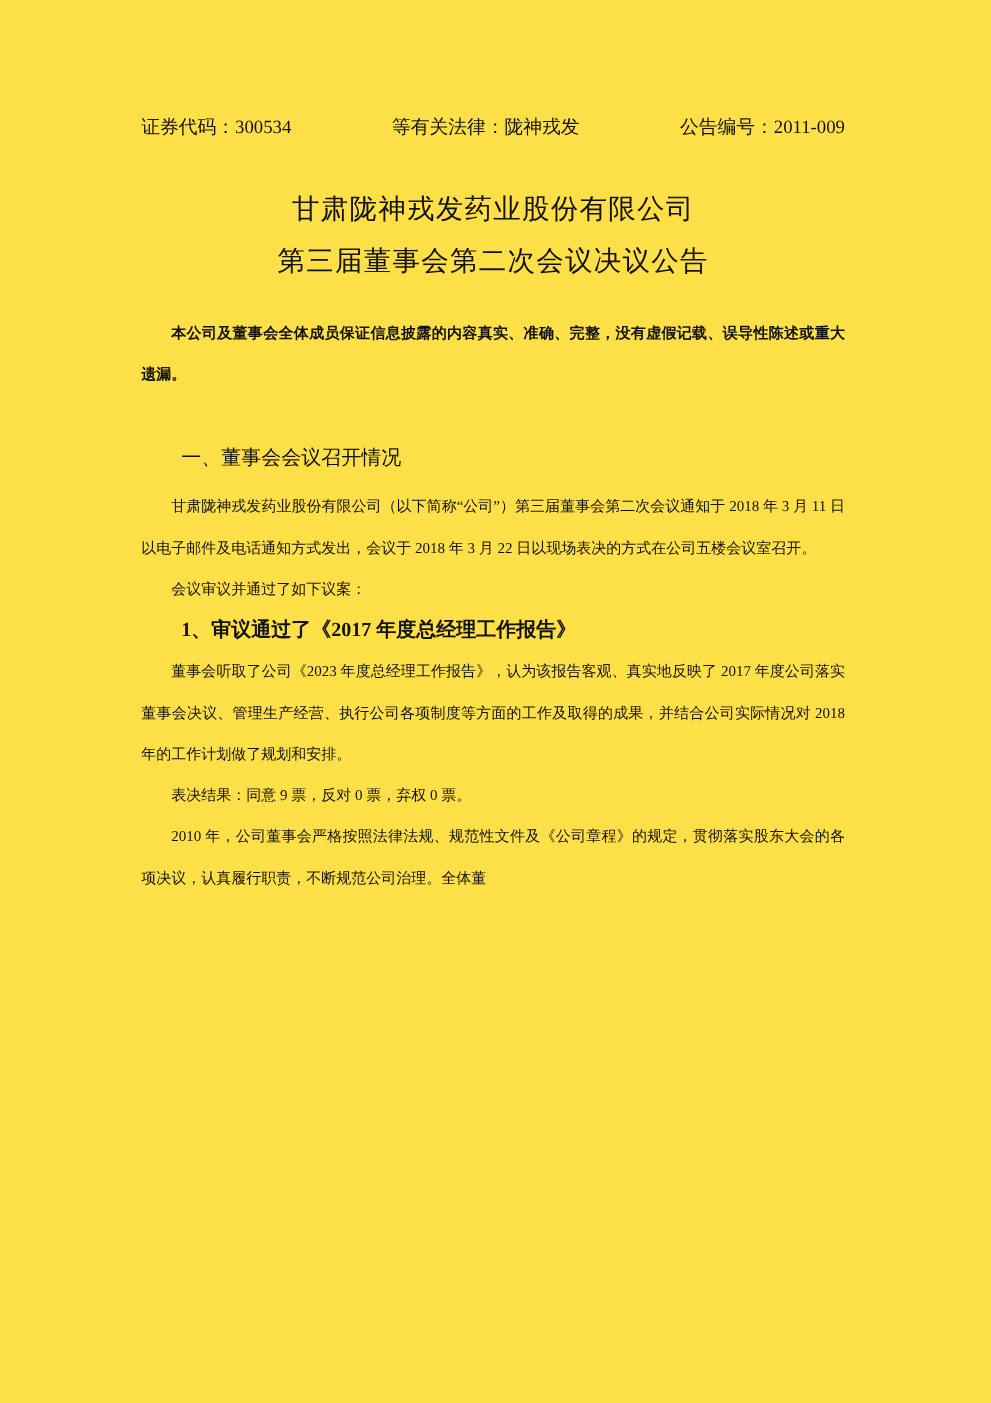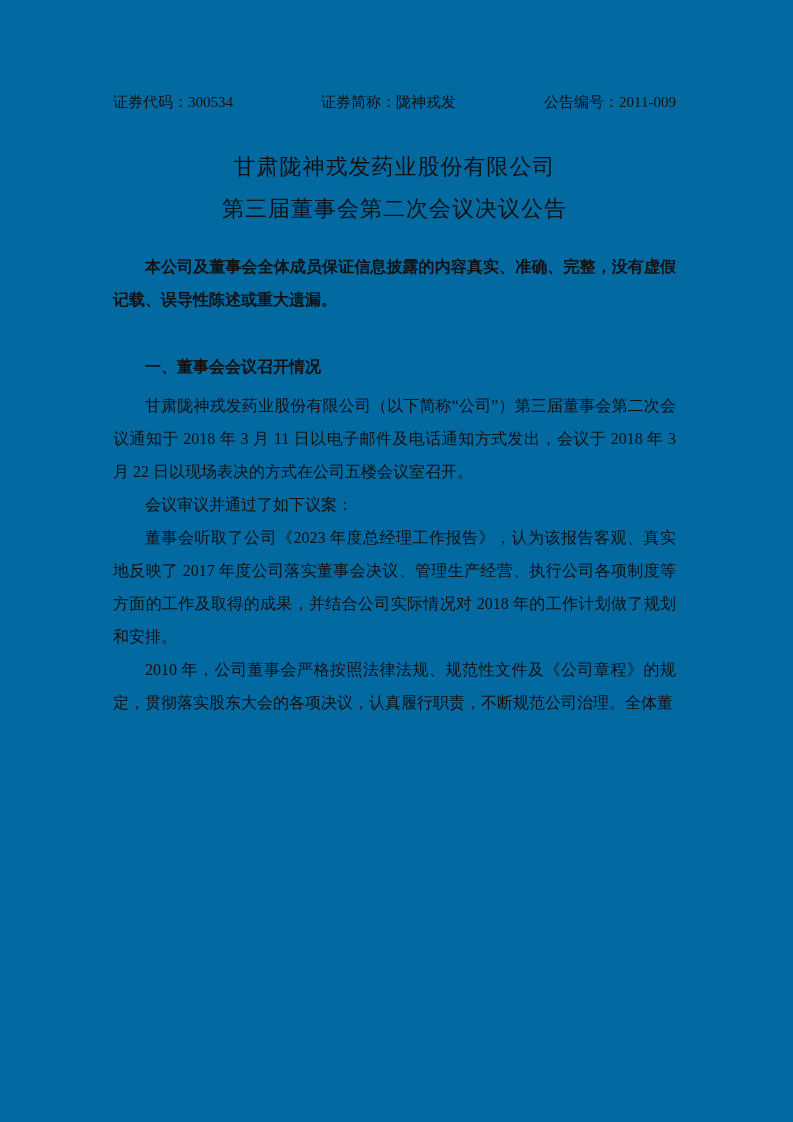--- a/index.html
+++ b/index.html
@@ -12,85 +12,87 @@
     height: 1122px;
     overflow: hidden;
     color: #121212;
     font-family: "Liberation Serif", "DejaVu Serif", serif;
   }
   .page {
     box-sizing: border-box;
     width: 793px;
     height: 1122px;
     padding: 92px 117px 0 113px;
-    background: #0369a1;
+    background: #fde047;
   }
   .doc-header {
     display: flex;
     justify-content: space-between;
     align-items: baseline;
     font-size: 15px;
     line-height: 20px;
     white-space: nowrap;
   }
   .doc-title {
     text-align: center;
     font-weight: normal;
     font-size: 22px;
     line-height: 42px;
     margin-top: 34px;
     letter-spacing: 1px;
   }
   .para {
     margin: 0;
-    font-size: 16px;
+    font-size: 12px;
     line-height: 33px;
     text-align: justify;
     text-indent: 2em;
   }
   .notice {
     font-weight: bold;
     margin-top: 20px;
     margin-bottom: 34px;
   }
   .section-heading {
     margin: 14px 0 6px 0;
     font-size: 16px;
     line-height: 33px;
-    font-weight: bold;
+    font-weight: normal;
     text-indent: 2em;
   }
   .item-heading {
     margin: 0;
     font-size: 16px;
     line-height: 33px;
     font-weight: bold;
     text-indent: 2em;
   }
 </style>
 </head>
 <body>
 
 <div class="page">
 
   <header class="doc-header">
     <span class="hdr-item">证券代码：300534</span>
-    <span class="hdr-item">证券简称：陇神戎发</span>
+    <span class="hdr-item">等有关法律：陇神戎发</span>
     <span class="hdr-item">公告编号：2011-009</span>
   </header>
 
   <div class="doc-title">
     <div class="title-line">甘肃陇神戎发药业股份有限公司</div>
     <div class="title-line">第三届董事会第二次会议决议公告</div>
   </div>
 
   <p class="para notice">本公司及董事会全体成员保证信息披露的内容真实、准确、完整，没有虚假记载、误导性陈述或重大遗漏。</p>
 
   <h2 class="section-heading">一、董事会会议召开情况</h2>
   <p class="para">甘肃陇神戎发药业股份有限公司（以下简称“公司”）第三届董事会第二次会议通知于 2018 年 3 月 11 日以电子邮件及电话通知方式发出，会议于 2018 年 3 月 22 日以现场表决的方式在公司五楼会议室召开。</p>
 
   <p class="para">会议审议并通过了如下议案：</p>
 
+  <h3 class="item-heading">1、审议通过了《2017 年度总经理工作报告》</h3>
   <p class="para">董事会听取了公司《2023 年度总经理工作报告》，认为该报告客观、真实地反映了 2017 年度公司落实董事会决议、管理生产经营、执行公司各项制度等方面的工作及取得的成果，并结合公司实际情况对 2018 年的工作计划做了规划和安排。</p>
+  <p class="para">表决结果：同意 9 票，反对 0 票，弃权 0 票。</p>
 
   <p class="para">2010 年，公司董事会严格按照法律法规、规范性文件及《公司章程》的规定，贯彻落实股东大会的各项决议，认真履行职责，不断规范公司治理。全体董</p>
 
 </div>
 
 </body></html>

